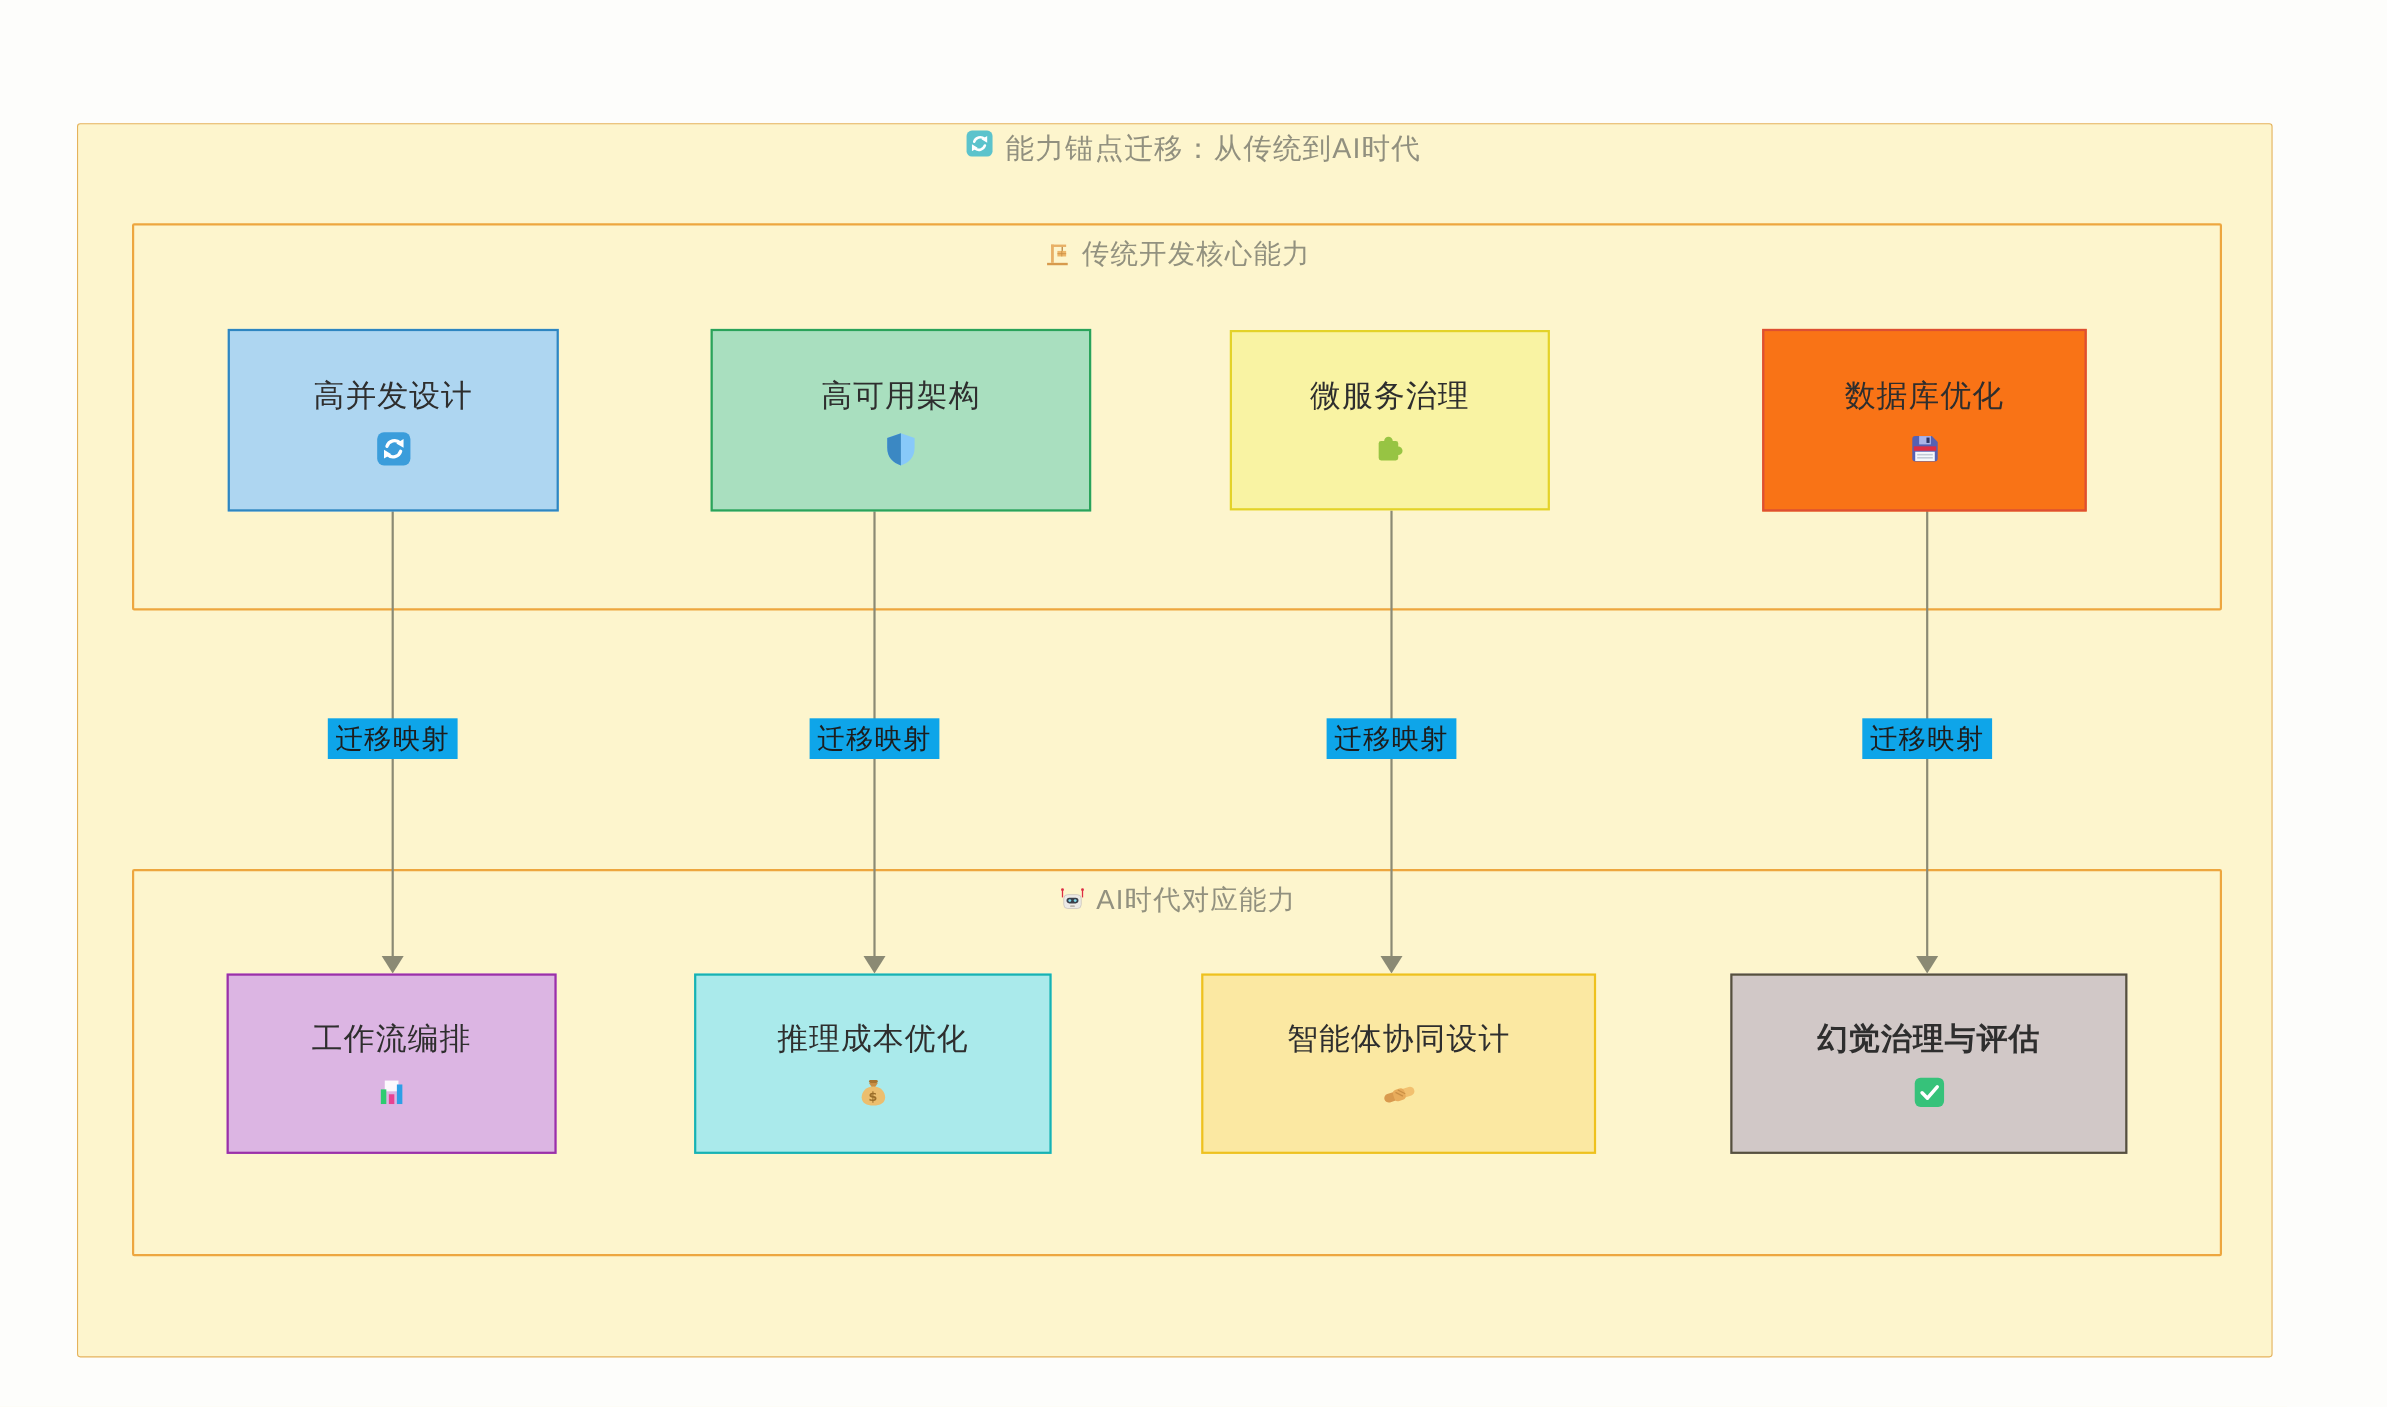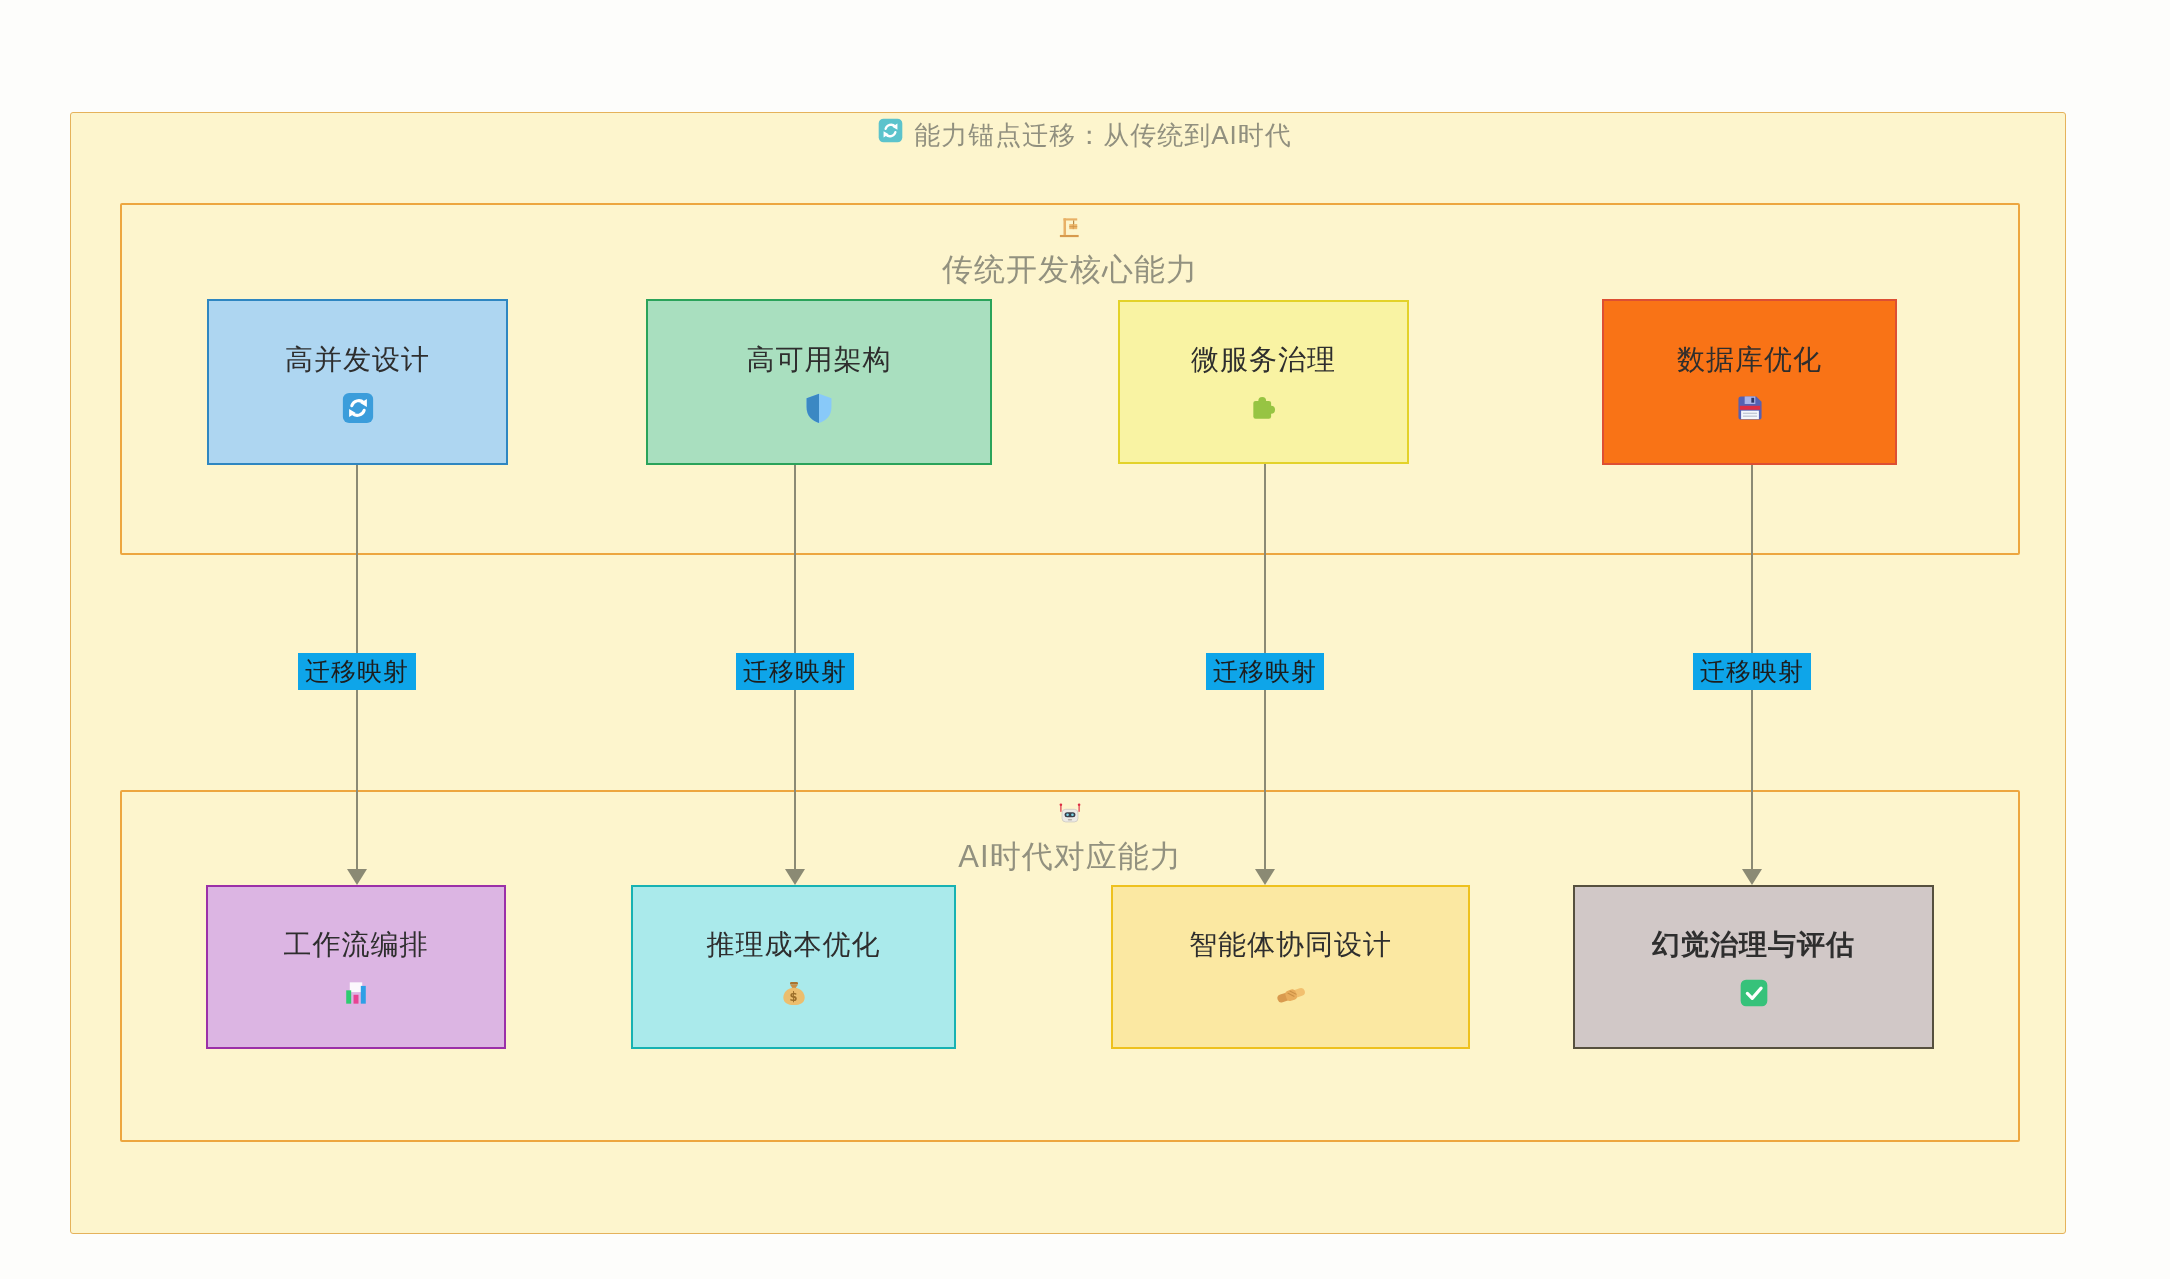--- a/index.html
+++ b/index.html
@@ -22,35 +22,35 @@
   .sg{
     position:absolute;left:120px;width:1900px;height:352px;
     border:2px solid #eda63f;border-radius:2px;box-sizing:border-box;
     background:rgba(253,245,205,0.4);
   }
   .sg1{top:203px;}
   .sg2{top:790px;}
   .sg-title{
     position:absolute;left:0;top:9px;width:100%;
     display:flex;justify-content:center;align-items:center;gap:9px;
-    color:#92917f;font-size:31px;letter-spacing:1px;flex-direction:column;
+    color:#92917f;font-size:25px;letter-spacing:1px;
   }
   
   .node{
     position:absolute;box-sizing:border-box;border:2.5px solid;
     display:flex;flex-direction:column;align-items:center;justify-content:center;gap:13px;
     font-size:28px;color:#2e2e2e;letter-spacing:1px;
   }
   .n1{left:207px;top:299px;width:301px;height:166px;background:#aed6f1;border-color:#2e86c1;}
   .n2{left:646px;top:299px;width:346px;height:166px;background:#a9dfbf;border-color:#2aa35a;}
   .n3{left:1118px;top:300px;width:291px;height:164px;background:#f9f3a3;border-color:#e3d229;}
   .n4{left:1602px;top:299px;width:295px;height:166px;background:#f97316;border-color:#dd4f33;}
   .n5{left:206px;top:885px;width:300px;height:164px;background:#dcb5e3;border-color:#9b30a8;}
   .n6{left:631px;top:885px;width:325px;height:164px;background:#aaeaeb;border-color:#17b2b2;text-align:right;}
-  .n7{left:1092px;top:885px;width:359px;height:164px;background:#fbe8a2;border-color:#eec11e;margin-left:19px;}
+  .n7{left:1092px;top:885px;width:359px;height:164px;background:#fbe8a2;border-color:#eec11e;}
   .n8{left:1573px;top:885px;width:361px;height:164px;background:#d1c8c7;border-color:#56503e;font-weight:bold;}
   .node svg{width:32px;height:32px;}
   .title-row svg{width:25px;height:25px;}
   .sg-title svg{width:26px;height:26px;}
   
   .edge{position:absolute;top:464px;width:2px;height:421px;}
   .e1{left:356px;}.e2{left:794px;}.e3{left:1264px;}.e4{left:1751px;}
   .edge .line{position:absolute;left:0;top:0;width:2px;height:406px;background:#8b8a74;}
   .edge .head{
     position:absolute;left:-9px;top:405px;width:0;height:0;

